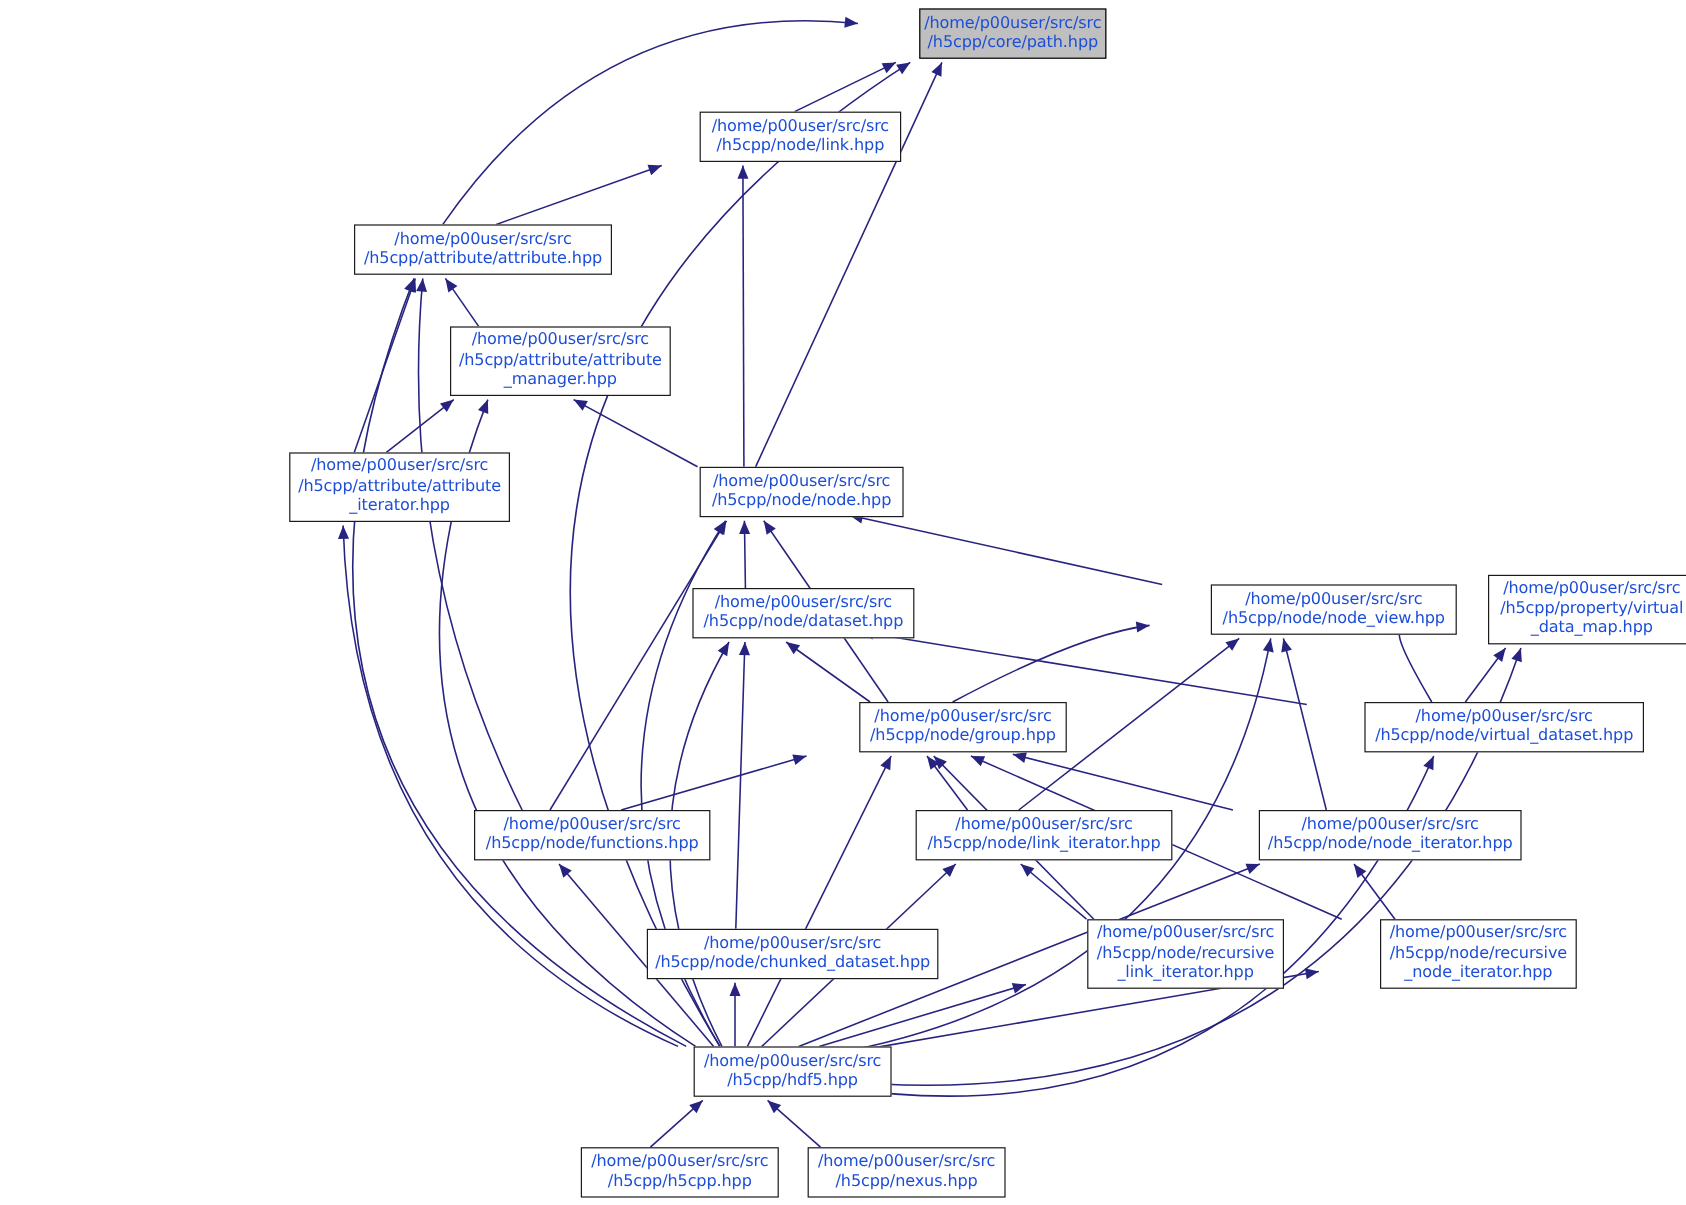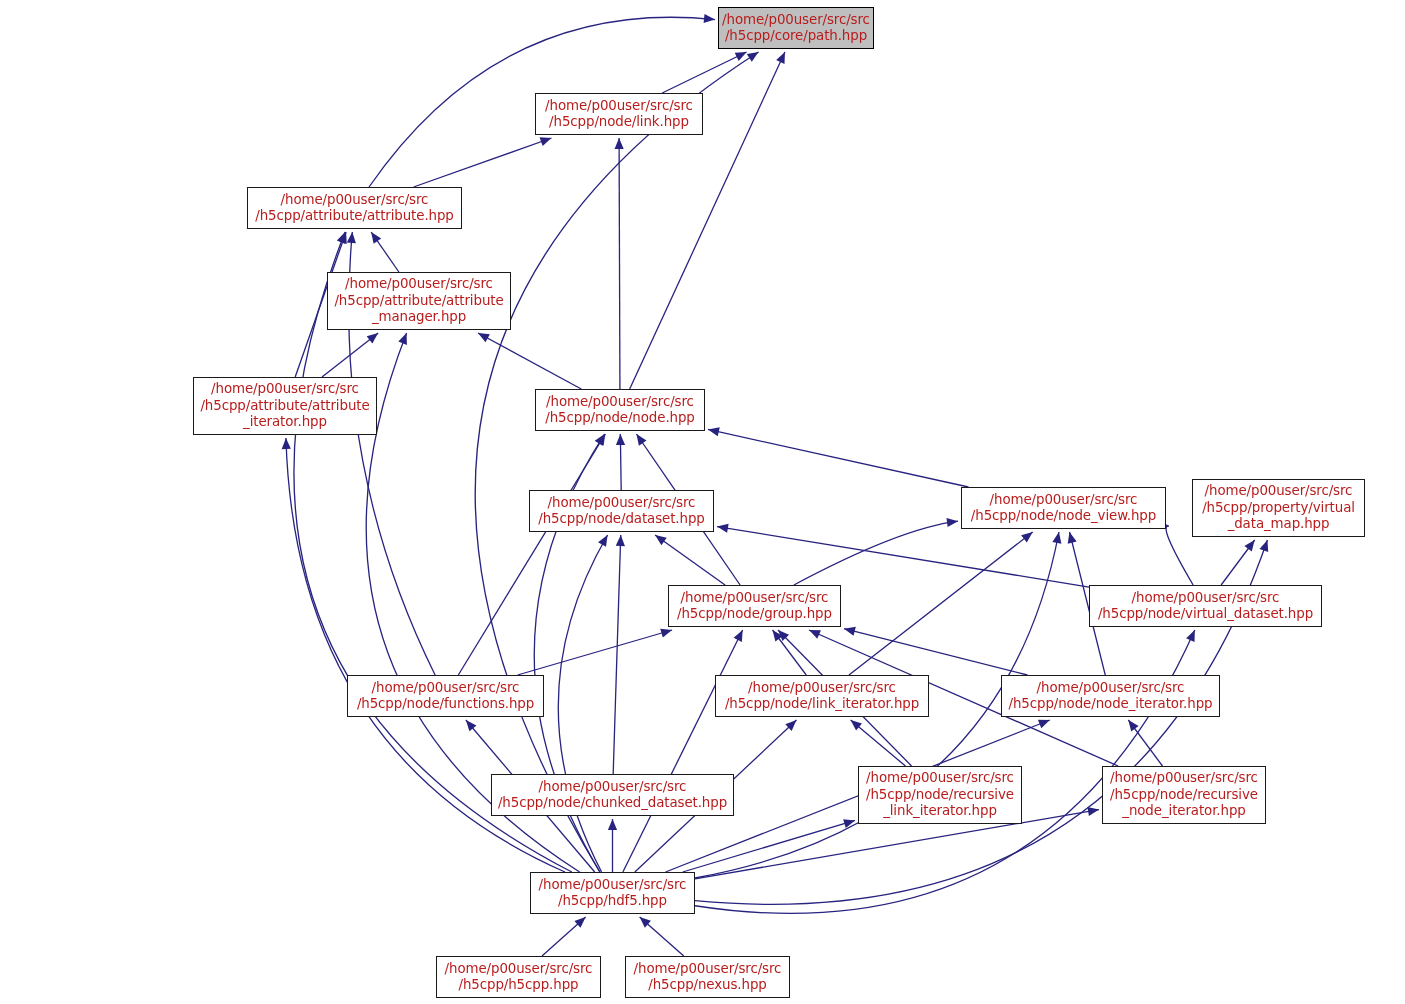--- a/index.html
+++ b/index.html
@@ -33,27 +33,28 @@
   }
   .node-box {
     position: absolute;
     box-sizing: border-box;
     border: 1px solid #1a1a1a;
     background: #ffffff;
     display: flex;
     align-items: center;
     justify-content: center;
     text-align: center;
-    color: #b91c1c;
+    color: #1d4ed8;
     font-size: 13.4px;
     line-height: 16.4px;
     letter-spacing: -0.1px;
     white-space: pre;
     cursor: pointer;
     z-index: 2;
+    margin-left: 48px;
   }
   .node-box.root {
     background: #bfbfbf;
     border: 1px solid #000000;
   }
   .node-label {
     display: block;
     white-space: pre;
   }
 </style>

